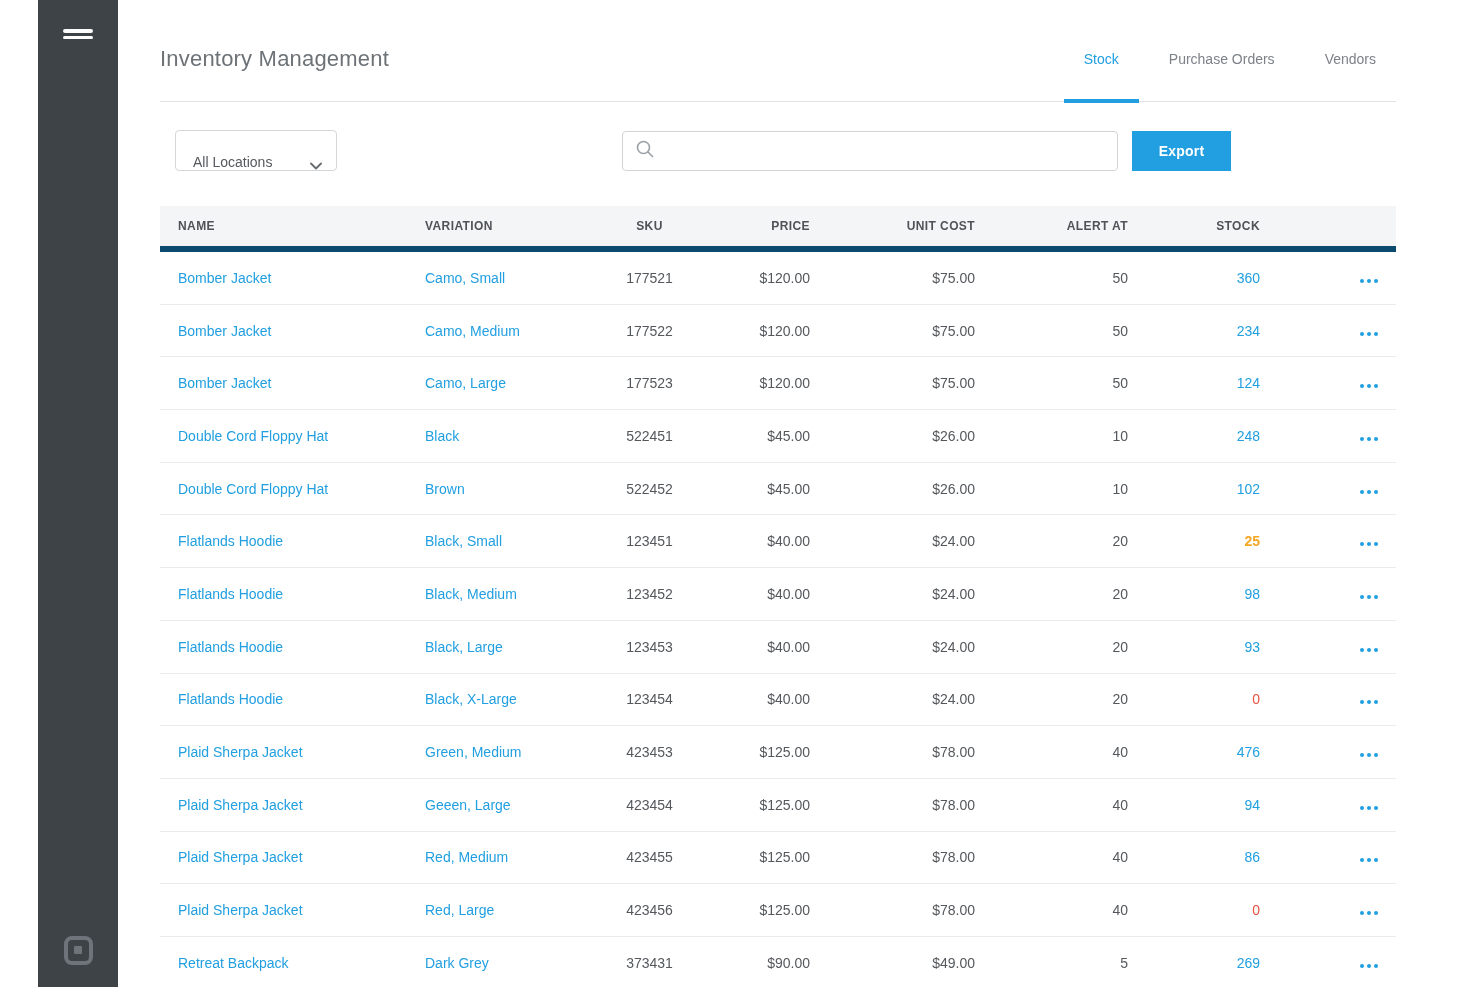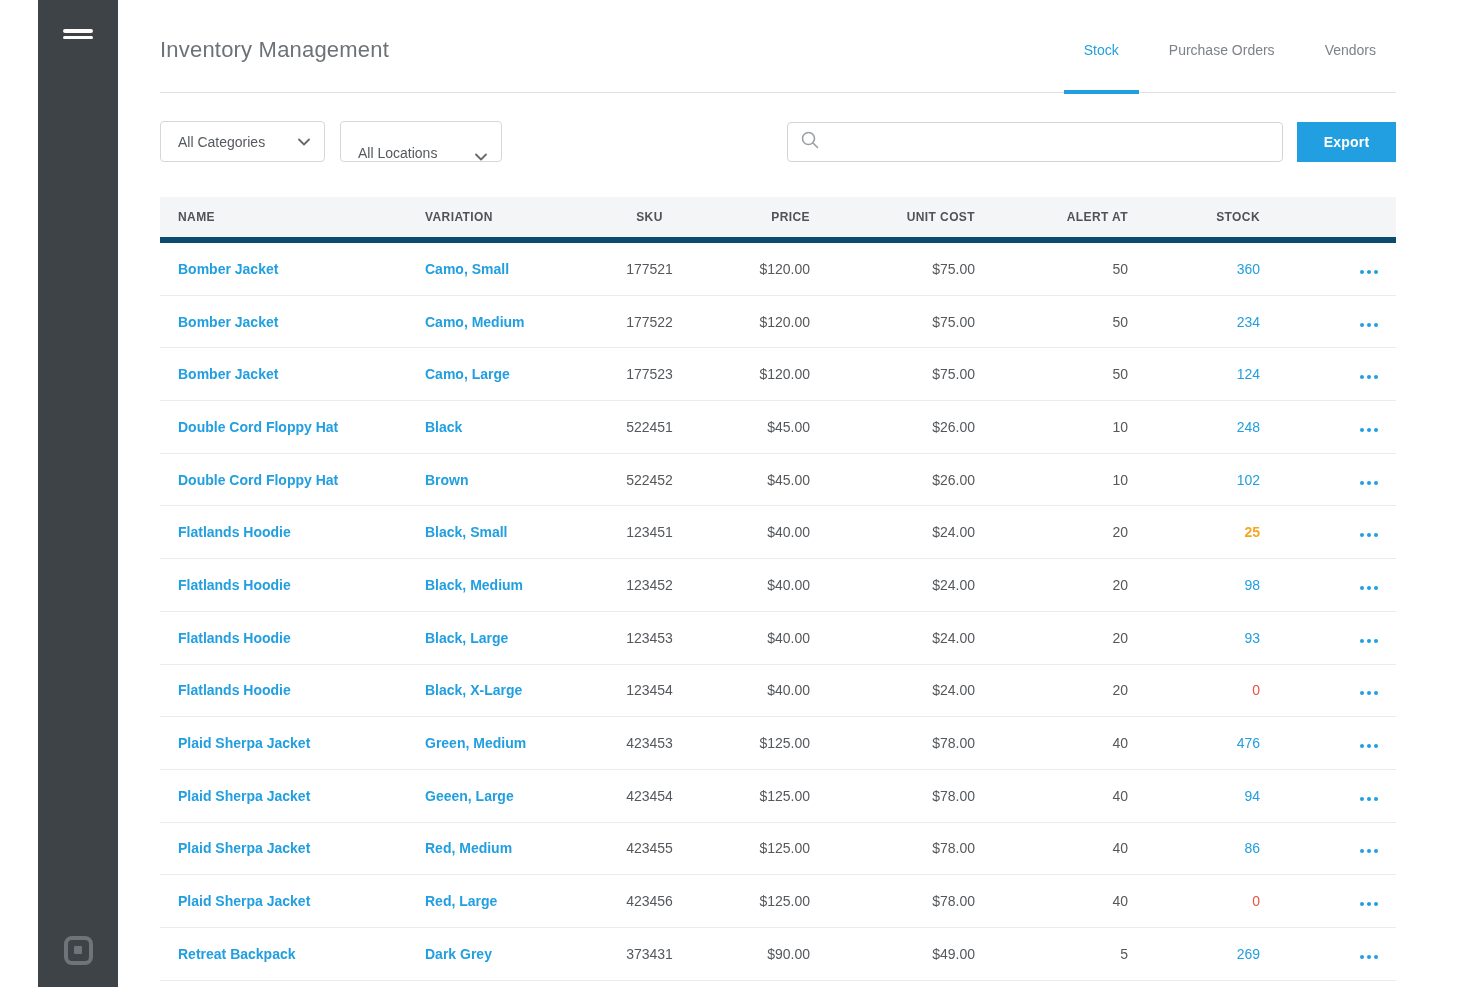--- a/index.html
+++ b/index.html
@@ -10,21 +10,21 @@
   
   .sidebar { position:absolute; left:38px; top:0; width:80px; height:987px; background:var(--sidebar-bg,#3e4348); }
   .hamburger { position:absolute; left:25px; top:29px; width:30px; height:13px; cursor:pointer; }
   .hamburger i { display:block; width:30px; height:3.5px; background:#fdfdfd; border-radius:2px; }
   .hamburger i + i { margin-top:3px; }
   .square-logo { position:absolute; left:26px; bottom:22px; width:29px; height:29px;
     border:4.5px solid #6e747a; border-radius:8px; cursor:pointer; }
   .square-logo::after { content:""; position:absolute; left:6px; top:6px; width:8px; height:8px; background:#6e747a; border-radius:1px; }
 
   
-  .content { position:absolute; left:118px; top:8px; width:1362px; height:716px; }
+  .content { position:absolute; left:118px; top:17px; width:1362px; height:716px; }
   .inner { margin-left:42px; width:1236px; }
 
   
   .page-header { display:flex; align-items:center; height:85px; border-bottom:1px solid #e0e3e6; }
   .page-title { font-size:22px; font-weight:500; color:#6d7277; letter-spacing:0.2px; }
   .tabs { margin-left:auto; display:flex; gap:10px; height:85px; }
   .tab { position:relative; display:flex; align-items:center; padding:0 20px; font-size:14px; font-weight:500;
     color:#7d8288; cursor:pointer; white-space:nowrap; }
   .tab.active { color:var(--accent-blue,#219fe0); }
   .tab.active::after { content:""; position:absolute; left:0; right:0; bottom:-1px; height:4px;
@@ -51,21 +51,21 @@
   .grid { display:grid; grid-template-columns:257px 168px 115px 130px 165px 153px 134px 114px; align-items:center; }
   .thead { height:46px; background:#f4f5f6; border-bottom:6px solid #0c4a6e; font-size:12px; font-weight:bold;
     color:#4e5358; letter-spacing:0.4px; }
   .tr { height:52.7px; border-bottom:1px solid #e9ebed; font-size:14px; color:#54585c; background:#fff; }
   .cell-name { padding-left:18px; text-align:left; }
   .cell-variation { padding-left:8px; text-align:left; }
   .cell-sku { text-align:center; padding-left:14px; }
   .cell-price, .cell-unitcost, .cell-alert { text-align:right; padding-right:20px; }
   .cell-stock { text-align:right; padding-right:22px; }
   .cell-actions { text-align:right; padding-right:18px; }
-  a.cell-link { text-decoration:none; font-weight:bold; color:var(--accent-blue,#219fe0); cursor:pointer;margin-top:35px; }
+  a.cell-link { text-decoration:none; font-weight:normal; color:var(--accent-blue,#219fe0); cursor:pointer;margin-top:35px; }
   a.stock-link { text-decoration:none; font-weight:normal; color:var(--accent-blue,#219fe0); cursor:pointer; }
   a.stock-link.stock-low { color:var(--low-stock-orange,#f5a623);font-weight:bold; }
   a.stock-link.stock-out { color:var(--out-of-stock-red,#e8523f); }
   .dots { position:relative; display:inline-block; width:18px; height:4px; color:var(--accent-blue,#219fe0); cursor:pointer; }
   .dots::before { content:""; position:absolute; left:0; top:0; width:4px; height:4px; border-radius:50%;
     background:currentColor; box-shadow:7px 0 0 currentColor, 14px 0 0 currentColor; }
 </style>
 </head>
 <body>
 
@@ -85,28 +85,20 @@
       <header class="page-header">
         <h1 class="page-title">Inventory Management</h1>
         <nav class="tabs">
           <div class="tab active">Stock</div>
           <div class="tab">Purchase Orders</div>
           <div class="tab">Vendors</div>
         </nav>
       </header>
 
       <div class="toolbar">
-        <div class="dropdown category">
-          <span>All Categories</span>
-          <span class="chev">
-            <svg width="12" height="8" viewBox="0 0 12 8">
-                <polyline points="1,1.5 6,6.5 11,1.5" fill="none" stroke="#66696d" stroke-width="1.8" stroke-linecap="round" stroke-linejoin="round"></polyline>
-              </svg>
-          </span>
-        </div>
         <div class="dropdown location">
           <span>All Locations</span>
           <span class="chev">
             <svg width="12" height="8" viewBox="0 0 12 8">
                 <polyline points="1,1.5 6,6.5 11,1.5" fill="none" stroke="#66696d" stroke-width="1.8" stroke-linecap="round" stroke-linejoin="round"></polyline>
               </svg>
           </span>
         </div>
         <div class="searchbox">
           <span>

